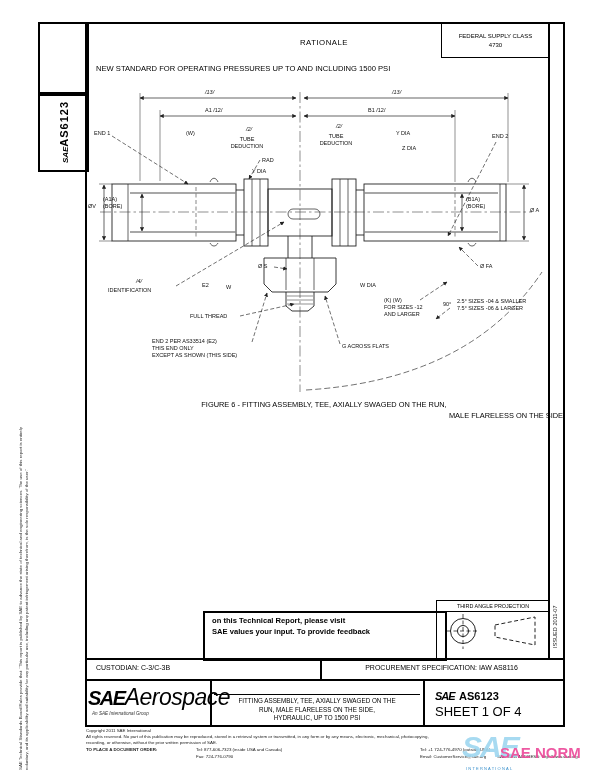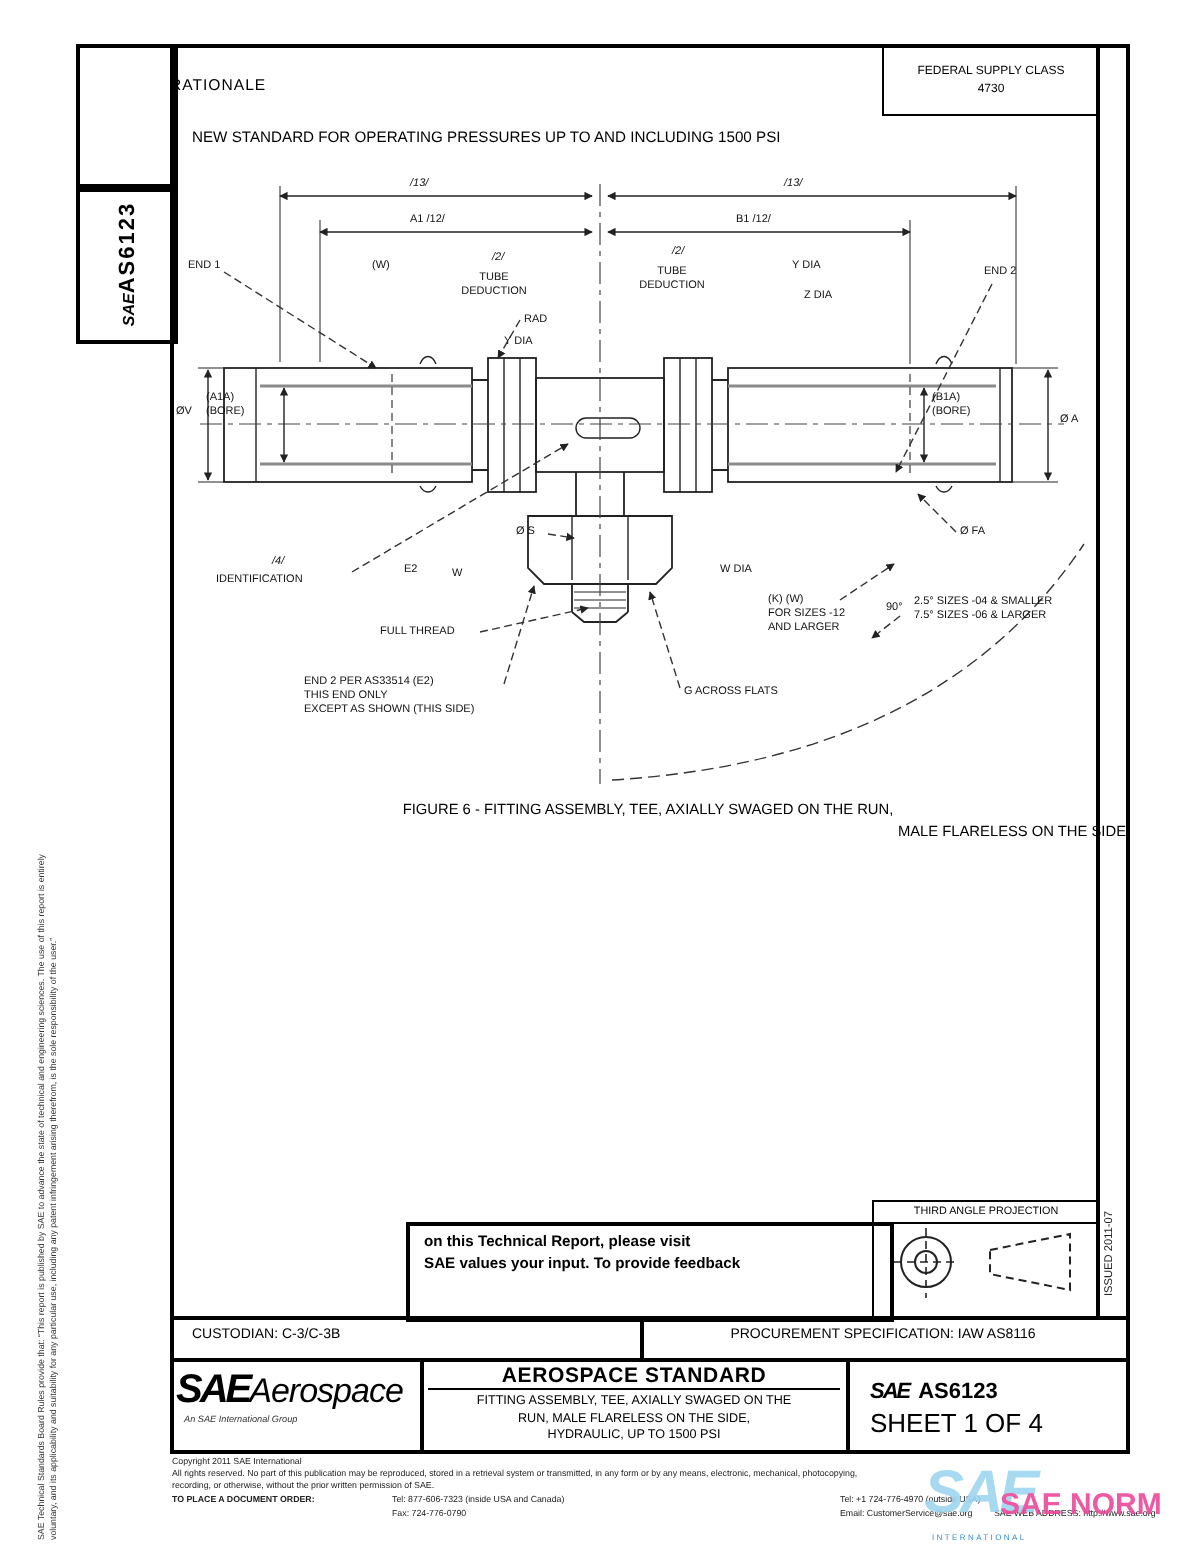--- a/index.html
+++ b/index.html
@@ -34,21 +34,21 @@
     <span style="transform:rotate(-90deg);white-space:nowrap;">
       <b style="font-style:italic;font-size:8px;">SAE</b><b style="font-size:11px;letter-spacing:1px;">AS6123</b>
     </span>
   </div>
 
   <div class="abs" style="left:441px;top:24px;width:107px;height:33px;border-left:1.5px solid #000;border-bottom:1.5px solid #000;display:flex;flex-direction:column;justify-content:center;">
     <div class="small-cap">FEDERAL SUPPLY CLASS</div>
     <div class="small-cap">4730</div>
   </div>
 
-  <div class="abs" style="left:85px;top:38px;width:478px;text-align:left;font-size:7.8px;letter-spacing:.5px;">RATIONALE</div>
+  <div class="abs" style="left:85px;top:38px;width:478px;text-align:center;font-size:7.8px;letter-spacing:.5px;">RATIONALE</div>
   <div class="abs" style="left:96px;top:64px;font-size:7.6px;">NEW STANDARD FOR OPERATING PRESSURES UP TO AND INCLUDING 1500 PSI</div>
 
   <svg style="left:0;top:0;" width="600" height="776" viewBox="0 0 600 776">
     <defs>
       <marker id="arr" viewBox="0 0 10 10" refX="9" refY="5" markerWidth="6" markerHeight="6" orient="auto-start-reverse">
         <path d="M0,0 L10,5 L0,10 z" fill="#222"></path>
       </marker>
     </defs>
     <g stroke="#222" stroke-width="0.9" fill="none">
 
@@ -191,26 +191,25 @@
   <div class="line" style="left:85px;top:679px;width:478px;height:1.5px;"></div>
   <div class="line" style="left:320px;top:658px;width:1.5px;height:22px;"></div>
   <div class="abs" style="left:96px;top:664px;font-size:7px;">CUSTODIAN:  C-3/C-3B</div>
   <div class="abs" style="left:320px;top:664px;width:243px;text-align:center;font-size:7px;">PROCUREMENT SPECIFICATION:  IAW AS8116</div>
 
   <div class="line" style="left:210px;top:680px;width:1.5px;height:45px;"></div>
   <div class="line" style="left:423px;top:680px;width:1.5px;height:45px;"></div>
 
   <div class="abs" style="left:88px;top:684px;width:120px;height:40px;">
     <div style="white-space:nowrap;">
-      <span style="font-size:20px;font-weight:bold;font-style:italic;letter-spacing:-1.5px;">SAE</span><span style="font-size:17px;font-style:italic;letter-spacing:-0.5px;">Aerospace</span>
+      <span style="font-size:20px;font-weight:bold;font-style:italic;letter-spacing:-1.5px;">SAE</span><span style="font-size:23px;font-style:italic;letter-spacing:-0.5px;">Aerospace</span>
     </div>
     <div style="font-size:4.6px;font-style:italic;color:#333;margin-left:4px;">An SAE International Group</div>
   </div>
 
-  <div class="abs" style="left:212px;top:682px;width:210px;text-align:center;font-size:10.5px;font-weight:bold;letter-spacing:.3px;">AEROSPACE STANDARD</div>
   <div class="line" style="left:214px;top:694px;width:206px;height:1px;"></div>
   <div class="abs" style="left:212px;top:697px;width:210px;text-align:center;font-size:6.3px;line-height:8.6px;">
     <div>FITTING ASSEMBLY, TEE, AXIALLY SWAGED ON THE</div>
     <div>RUN, MALE FLARELESS ON THE SIDE,</div>
     <div>HYDRAULIC, UP TO 1500 PSI</div>
   </div>
 
   <div class="abs" style="left:435px;top:686px;">
     <span style="font-size:11px;font-weight:bold;font-style:italic;letter-spacing:-1px;">SAE</span>
     <span style="font-size:11px;font-weight:bold;">AS6123</span>

